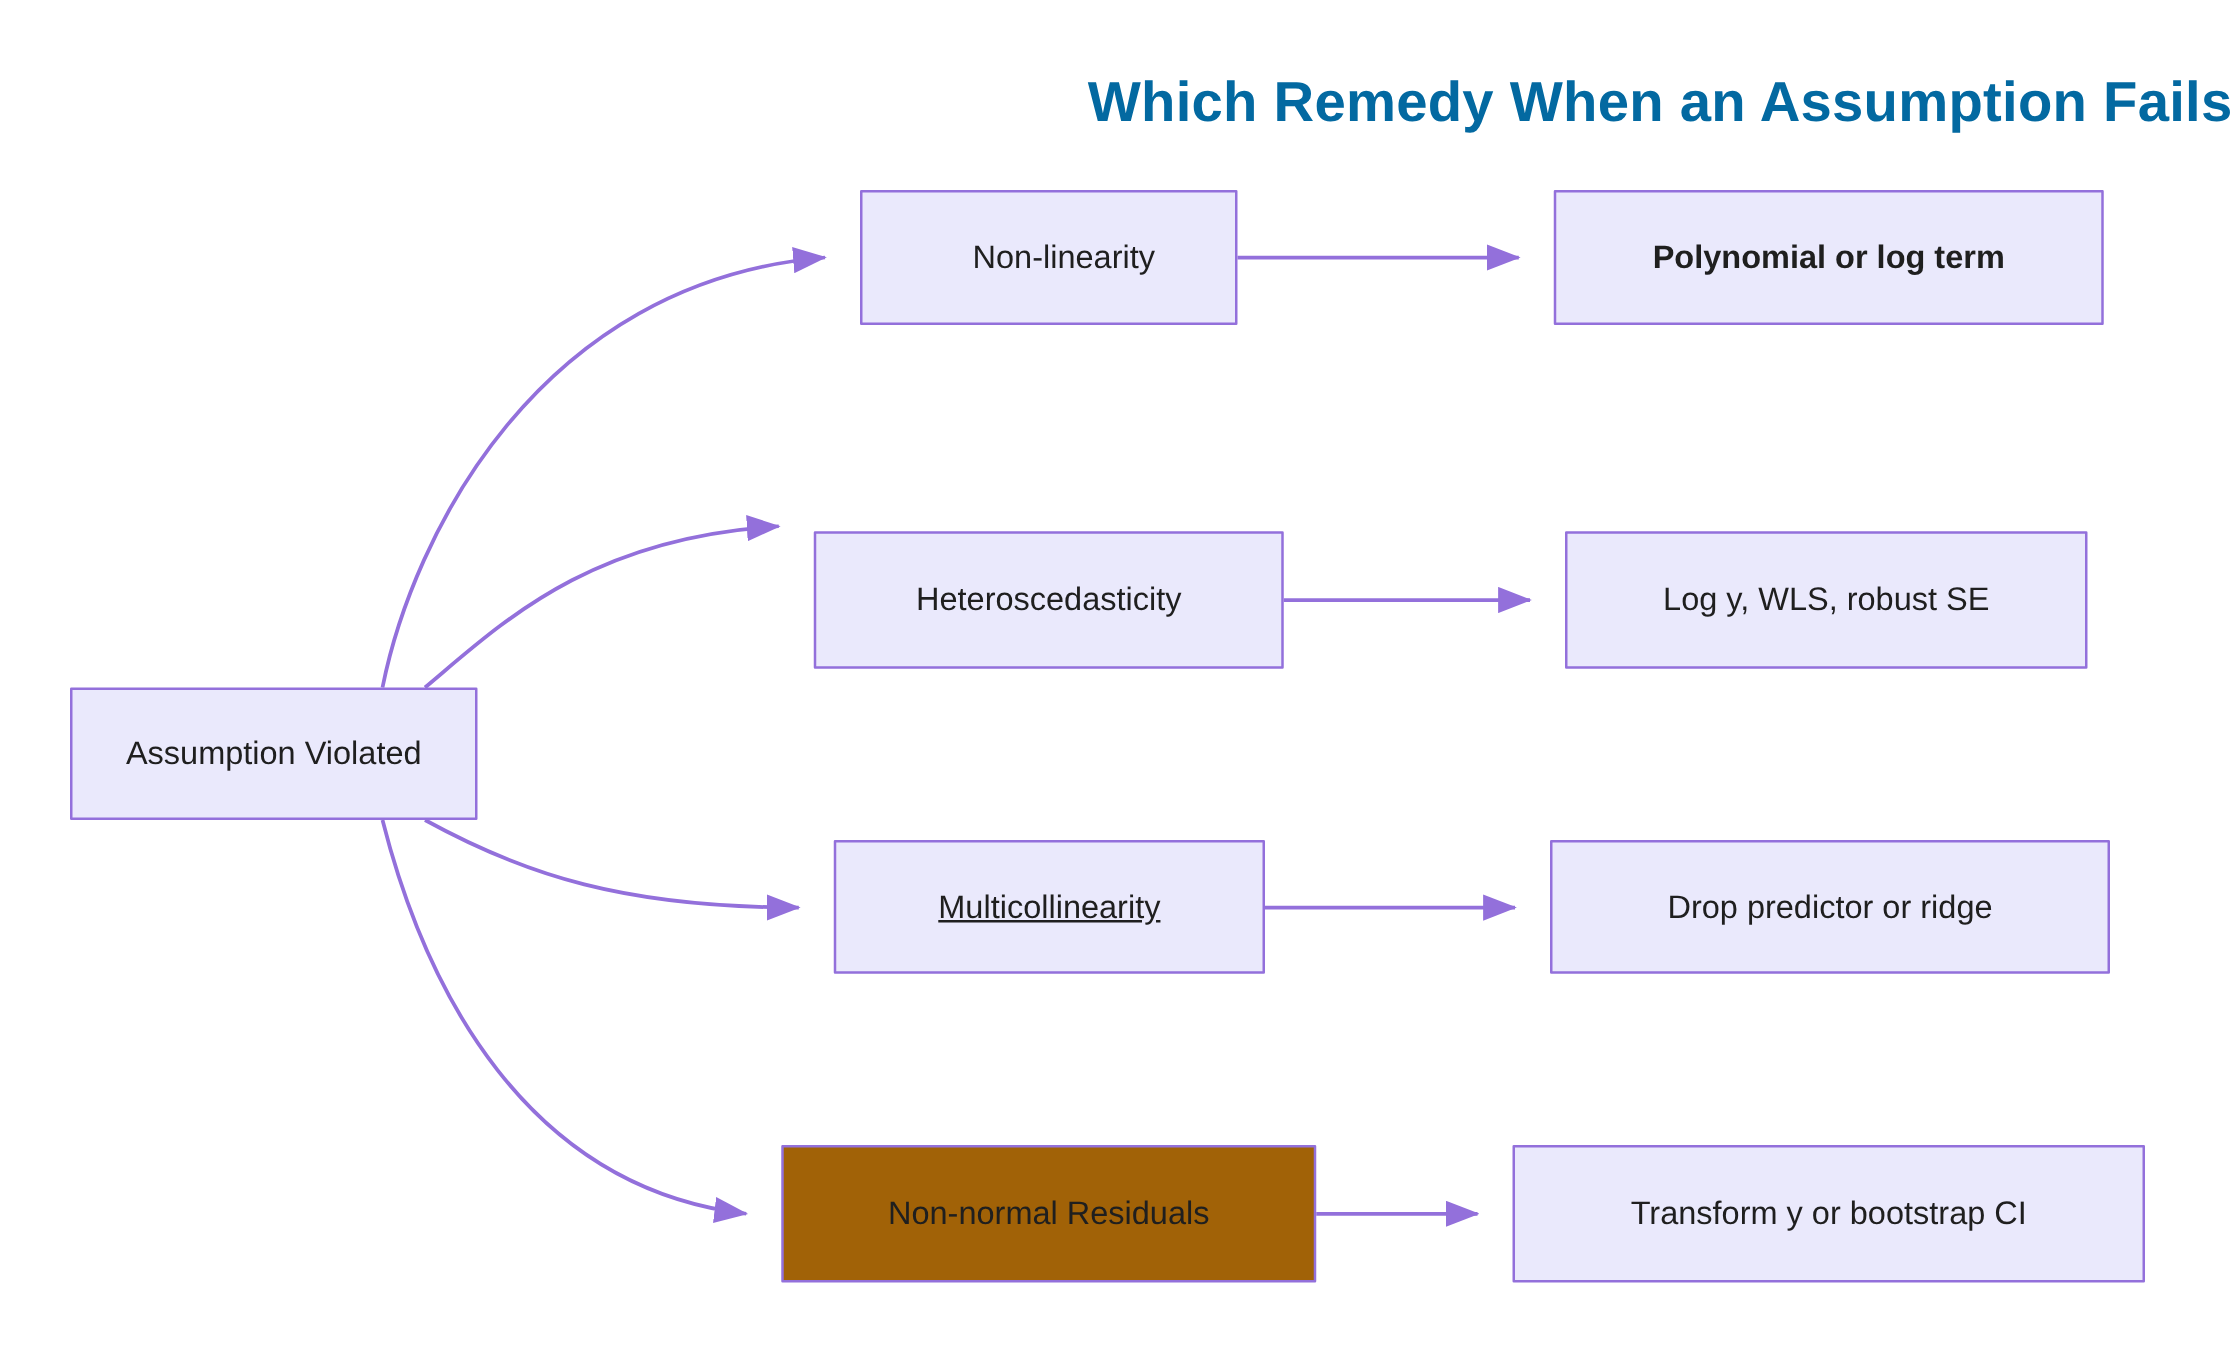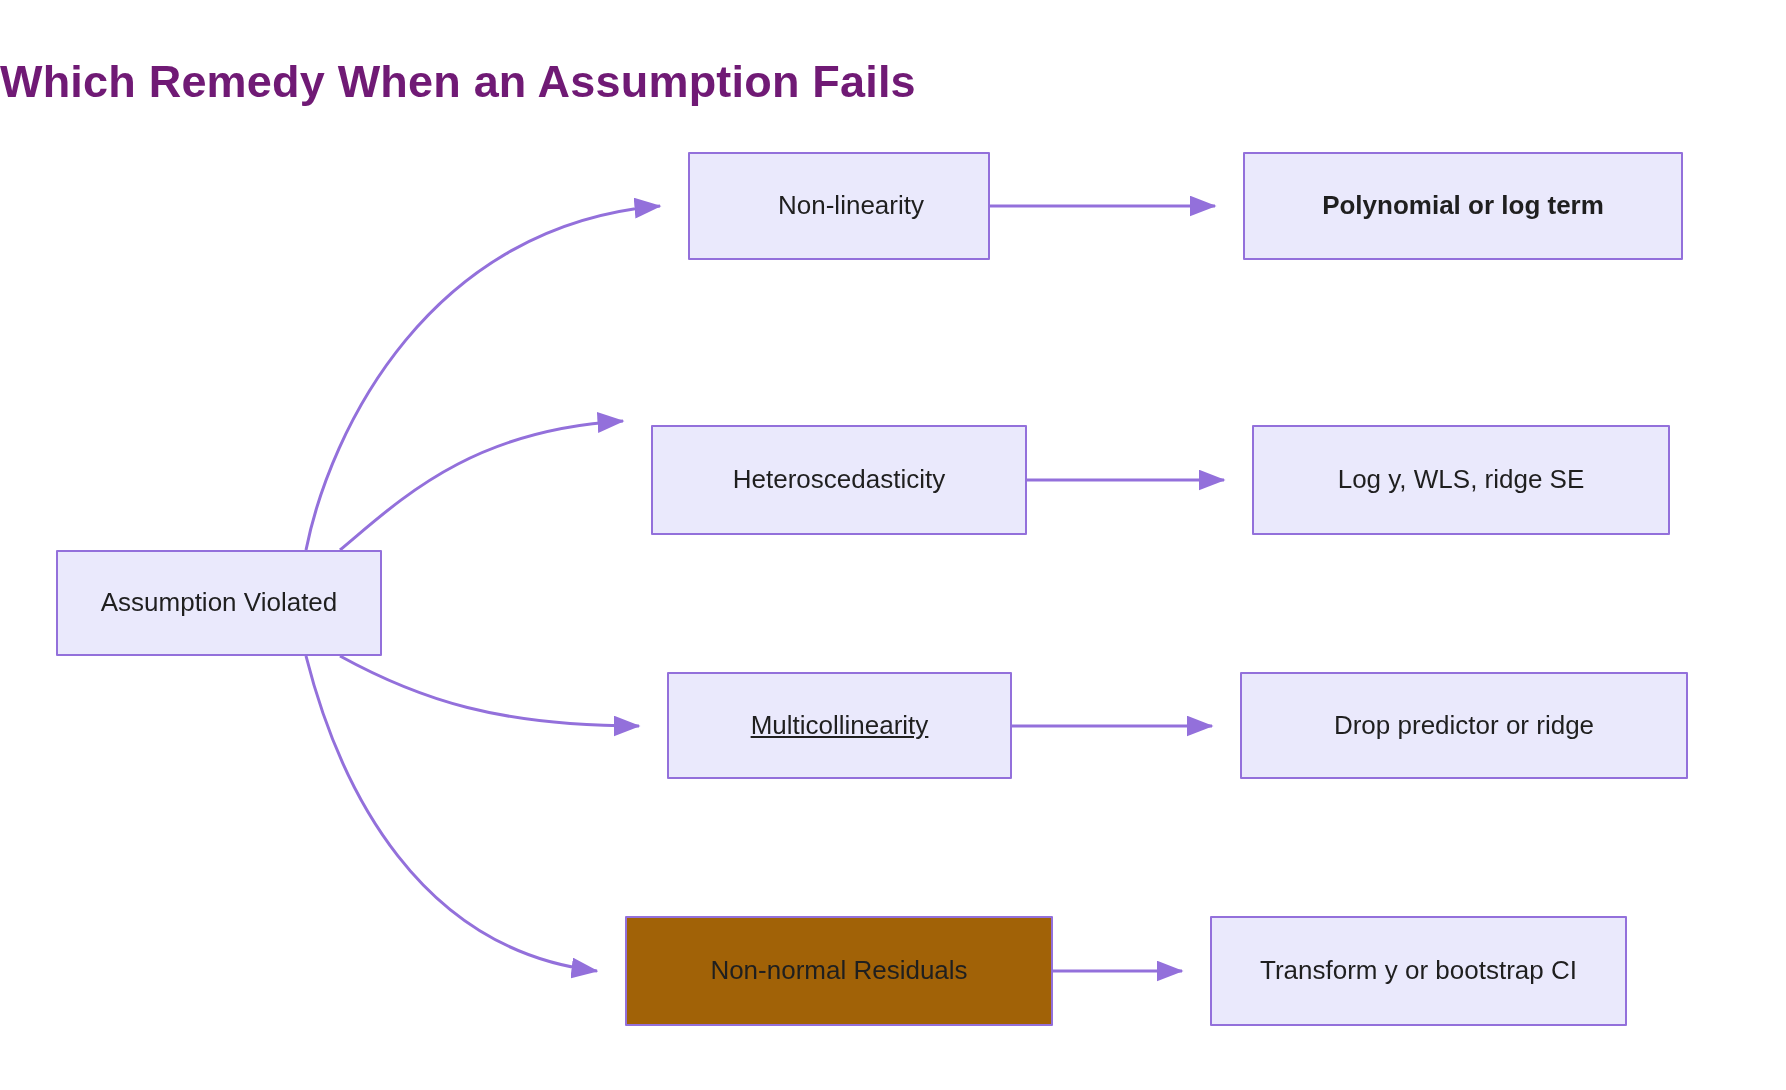--- a/index.html
+++ b/index.html
@@ -13,24 +13,24 @@
     height: 1090px;
     background: #ffffff;
     overflow: hidden;
     font-family: "Liberation Sans", sans-serif;
   }
   #title {
     position: absolute;
     left: 0;
     top: 56px;
     width: 1786px;
-    text-align: left;
+    text-align: right;
     font-size: 45px;
     font-weight: bold;
-    color: #701a75;
+    color: #0369a1;
     letter-spacing: 0.2px;
   }
   #edge-layer {
     position: absolute;
     left: 0;
     top: 0;
     width: 1786px;
     height: 1090px;
     pointer-events: none;
   }
@@ -73,20 +73,20 @@
         <path d="M 1012 726 L 1212 726" stroke="#9370db"></path>
         <path d="M 1053 971 L 1182 971" stroke="#9370db"></path>
       </g>
   </svg>
 
   <div id="nodes-group">
       <div class="node" style="left: 56px; top: 550px; width: 326px; height: 106px; background: rgb(234, 233, 252); border-color: rgb(147, 112, 219); color: rgb(31, 31, 31);">Assumption Violated</div>
       <div class="node" style="left: 688px; top: 152px; width: 302px; height: 108px; background: rgb(234, 233, 252); border-color: rgb(147, 112, 219); color: rgb(31, 31, 31); padding-left: 24px;">Non-linearity</div>
       <div class="node" style="left: 1243px; top: 152px; width: 440px; height: 108px; background: rgb(234, 233, 252); border-color: rgb(147, 112, 219); color: rgb(31, 31, 31); font-weight: bold;">Polynomial or log term</div>
       <div class="node" style="left: 651px; top: 425px; width: 376px; height: 110px; background: rgb(234, 233, 252); border-color: rgb(147, 112, 219); color: rgb(31, 31, 31);">Heteroscedasticity</div>
-      <div class="node" style="left: 1252px; top: 425px; width: 418px; height: 110px; background: rgb(234, 233, 252); border-color: rgb(147, 112, 219); color: rgb(31, 31, 31);">Log y, WLS, ridge SE</div>
+      <div class="node" style="left: 1252px; top: 425px; width: 418px; height: 110px; background: rgb(234, 233, 252); border-color: rgb(147, 112, 219); color: rgb(31, 31, 31);">Log y, WLS, robust SE</div>
       <div class="node" style="left: 667px; top: 672px; width: 345px; height: 107px; background: rgb(234, 233, 252); border-color: rgb(147, 112, 219); color: rgb(31, 31, 31); text-decoration: underline;">Multicollinearity</div>
       <div class="node" style="left: 1240px; top: 672px; width: 448px; height: 107px; background: rgb(234, 233, 252); border-color: rgb(147, 112, 219); color: rgb(31, 31, 31);">Drop predictor or ridge</div>
       <div class="node" style="left: 625px; top: 916px; width: 428px; height: 110px; background: #a16207; border-color: rgb(147, 112, 219); color: rgb(31, 31, 31);">Non-normal Residuals</div>
-      <div class="node" style="left: 1210px; top: 916px; width: 417px; height: 110px; background: rgb(234, 233, 252); border-color: rgb(147, 112, 219); color: rgb(31, 31, 31);">Transform y or bootstrap CI</div>
+      <div class="node" style="left: 1210px; top: 916px; width: 506px; height: 110px; background: rgb(234, 233, 252); border-color: rgb(147, 112, 219); color: rgb(31, 31, 31);">Transform y or bootstrap CI</div>
     </div>
 
 </div>
 
 </body></html>

